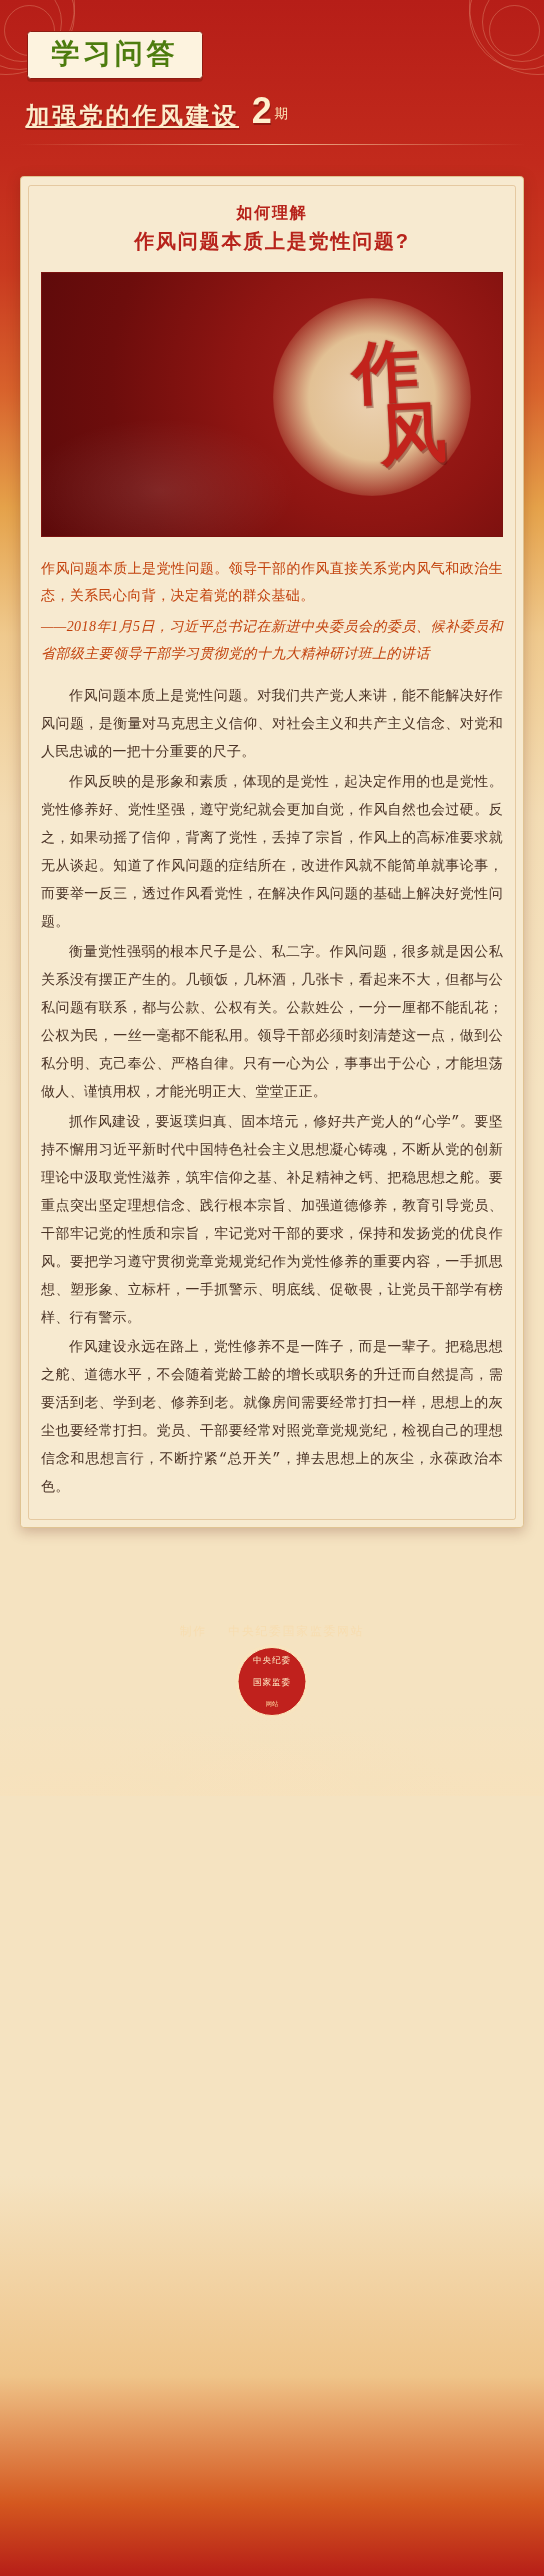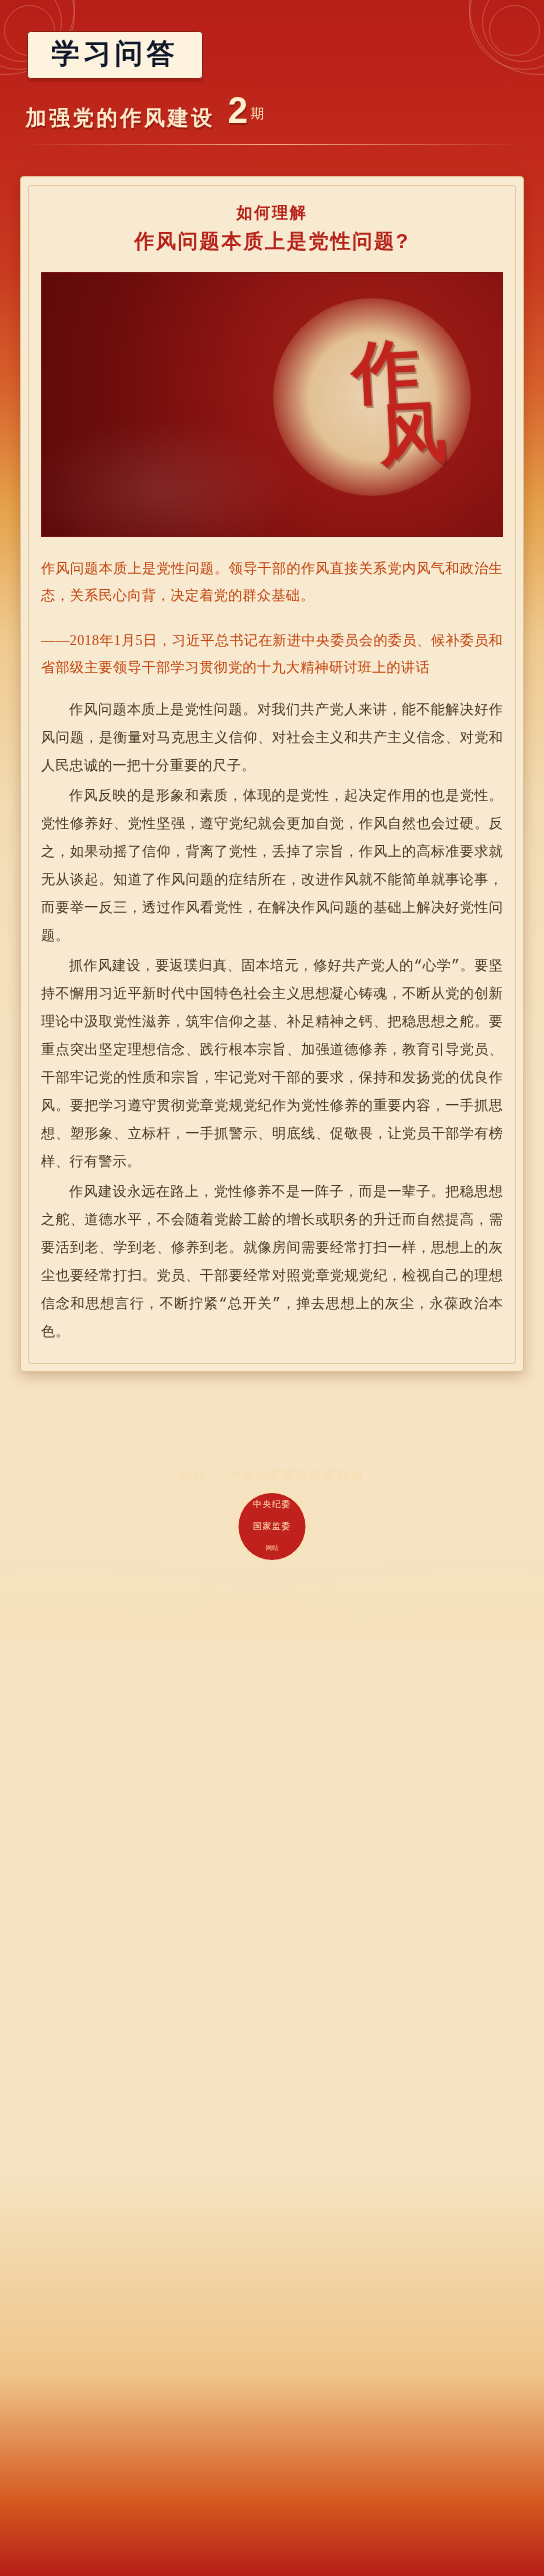--- a/index.html
+++ b/index.html
@@ -43,37 +43,38 @@
     background:#fdf3df;
     border:1.8px solid #8c1c12;
     border-radius:3.6px;
     box-shadow:0 2.7px 0 rgba(120,20,10,.35);
   }
   .title-plate .t{
     font-family:"Liberation Sans","DejaVu Sans",sans-serif;
     font-size:28px;
     font-weight:bold;
     letter-spacing:3.6px;
-    color:#0f172a;
+    color:#4d7c0f;
     line-height:1.05;
   }
   .subtitle-wrap{
     margin:16.3px 0 0 25.4px;
     display:flex;
     align-items:flex-end;
     gap:12.7px;
   }
   .subtitle{
     font-family:"Liberation Sans","DejaVu Sans",sans-serif;
-    font-size:21px;
+    font-size:24px;
     font-weight:bold;
     letter-spacing:2.7px;
     color:#fdeccb;
     text-shadow:0.9px 1.8px 0 rgba(110,16,10,.5);
     line-height:1.1;
+    text-decoration:underline;
   }
   .issue{
     display:flex;align-items:flex-end;gap:2.7px;
     padding-bottom:1.8px;
   }
   .issue .num{
     font-family:"Liberation Sans","DejaVu Sans",sans-serif;
     font-size:36px;font-weight:bold;color:#fff0cd;
     line-height:.9;
     text-shadow:0.9px 1.8px 0 rgba(110,16,10,.55);
@@ -144,21 +145,21 @@
 
   
   .quote{
     color:#c2410c;
     font-size:14px;
     line-height:1.95;
     text-align:justify;
     letter-spacing:0.4px;
     font-family:"Liberation Serif","DejaVu Serif",serif;
   }
-  .quote .source{display:block;margin-top:18px;}
+  .quote .source{display:block;margin-top:4px;font-style:italic;}
 
   
   .body p{
     margin:0 0 1.8px 0;
     color:#4a3326;
     font-size:14px;
     line-height:2.0;
     text-align:justify;
     text-indent:2em;
     letter-spacing:0.3px;
@@ -256,20 +257,21 @@
     </div>
 
     <div class="quote">
       <span>作风问题本质上是党性问题。领导干部的作风直接关系党内风气和政治生态，关系民心向背，决定着党的群众基础。</span>
       <span class="source">——2018年1月5日，习近平总书记在新进中央委员会的委员、候补委员和省部级主要领导干部学习贯彻党的十九大精神研讨班上的讲话</span>
     </div>
 
     <div class="body">
       <p>作风问题本质上是党性问题。对我们共产党人来讲，能不能解决好作风问题，是衡量对马克思主义信仰、对社会主义和共产主义信念、对党和人民忠诚的一把十分重要的尺子。</p>
       <p>作风反映的是形象和素质，体现的是党性，起决定作用的也是党性。党性修养好、党性坚强，遵守党纪就会更加自觉，作风自然也会过硬。反之，如果动摇了信仰，背离了党性，丢掉了宗旨，作风上的高标准要求就无从谈起。知道了作风问题的症结所在，改进作风就不能简单就事论事，而要举一反三，透过作风看党性，在解决作风问题的基础上解决好党性问题。</p>
+      <p>衡量党性强弱的根本尺子是公、私二字。作风问题，很多就是因公私关系没有摆正产生的。几顿饭，几杯酒，几张卡，看起来不大，但都与公私问题有联系，都与公款、公权有关。公款姓公，一分一厘都不能乱花；公权为民，一丝一毫都不能私用。领导干部必须时刻清楚这一点，做到公私分明、克己奉公、严格自律。只有一心为公，事事出于公心，才能坦荡做人、谨慎用权，才能光明正大、堂堂正正。</p>
       <p>抓作风建设，要返璞归真、固本培元，修好共产党人的“心学”。要坚持不懈用习近平新时代中国特色社会主义思想凝心铸魂，不断从党的创新理论中汲取党性滋养，筑牢信仰之基、补足精神之钙、把稳思想之舵。要重点突出坚定理想信念、践行根本宗旨、加强道德修养，教育引导党员、干部牢记党的性质和宗旨，牢记党对干部的要求，保持和发扬党的优良作风。要把学习遵守贯彻党章党规党纪作为党性修养的重要内容，一手抓思想、塑形象、立标杆，一手抓警示、明底线、促敬畏，让党员干部学有榜样、行有警示。</p>
       <p>作风建设永远在路上，党性修养不是一阵子，而是一辈子。把稳思想之舵、道德水平，不会随着党龄工龄的增长或职务的升迁而自然提高，需要活到老、学到老、修养到老。就像房间需要经常打扫一样，思想上的灰尘也要经常打扫。党员、干部要经常对照党章党规党纪，检视自己的理想信念和思想言行，不断拧紧“总开关”，掸去思想上的灰尘，永葆政治本色。</p>
     </div>
 
   </div>
 
   <div class="footer">
     <div class="foot-orn"></div>
     <div class="envelope">
       <div class="badge">

